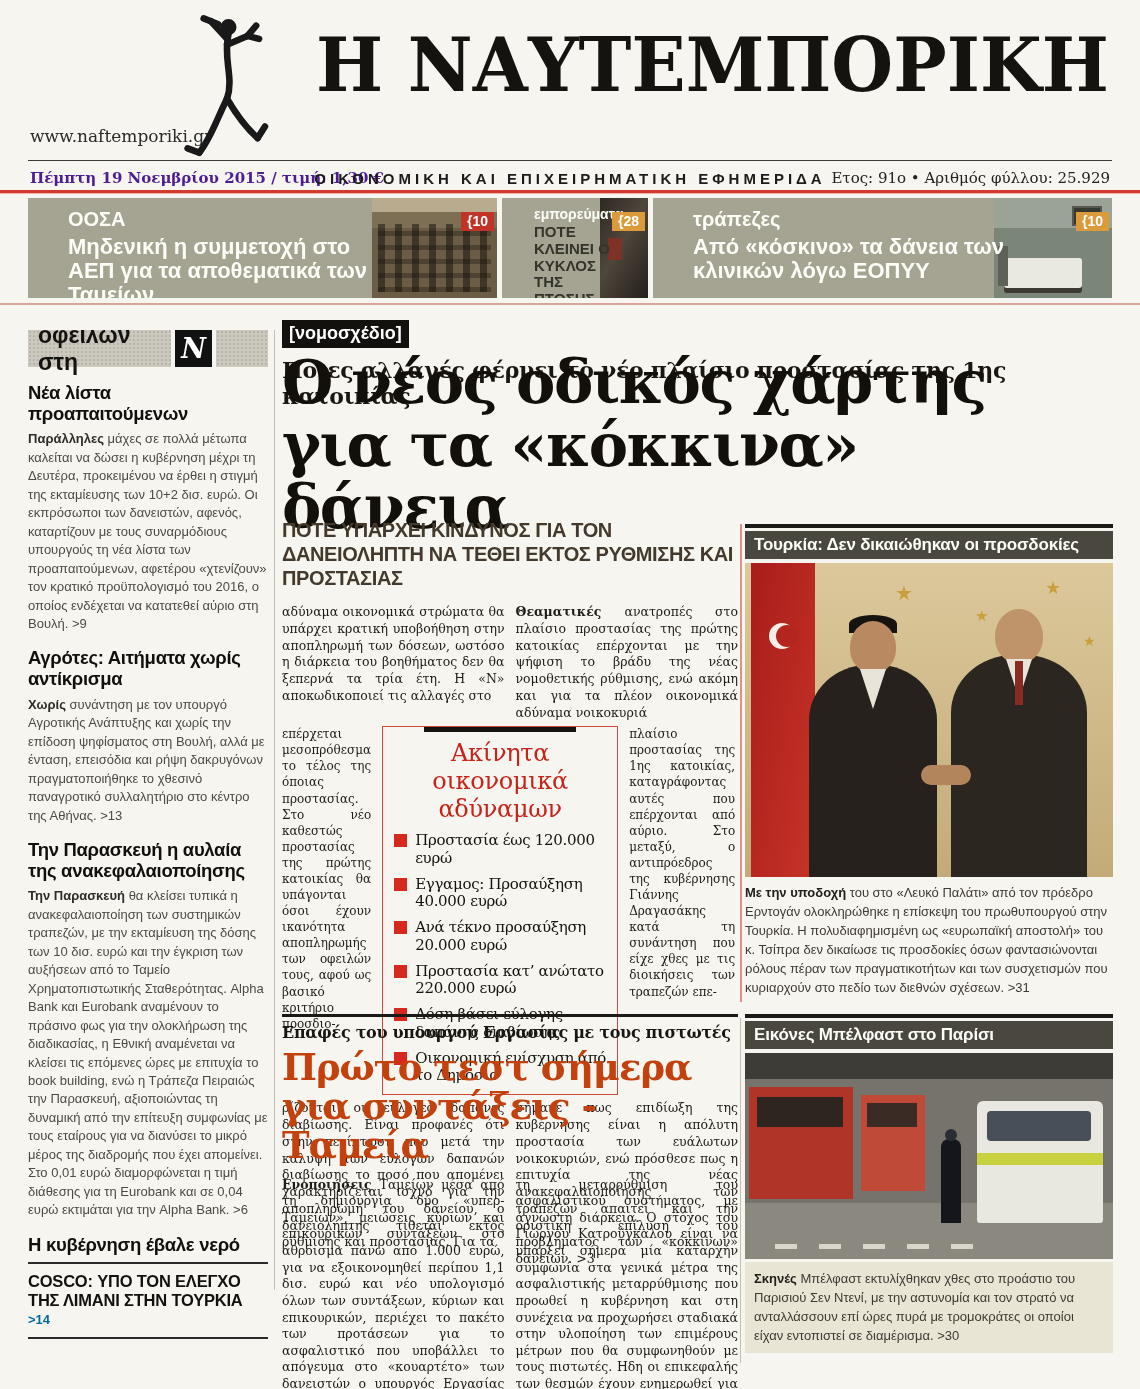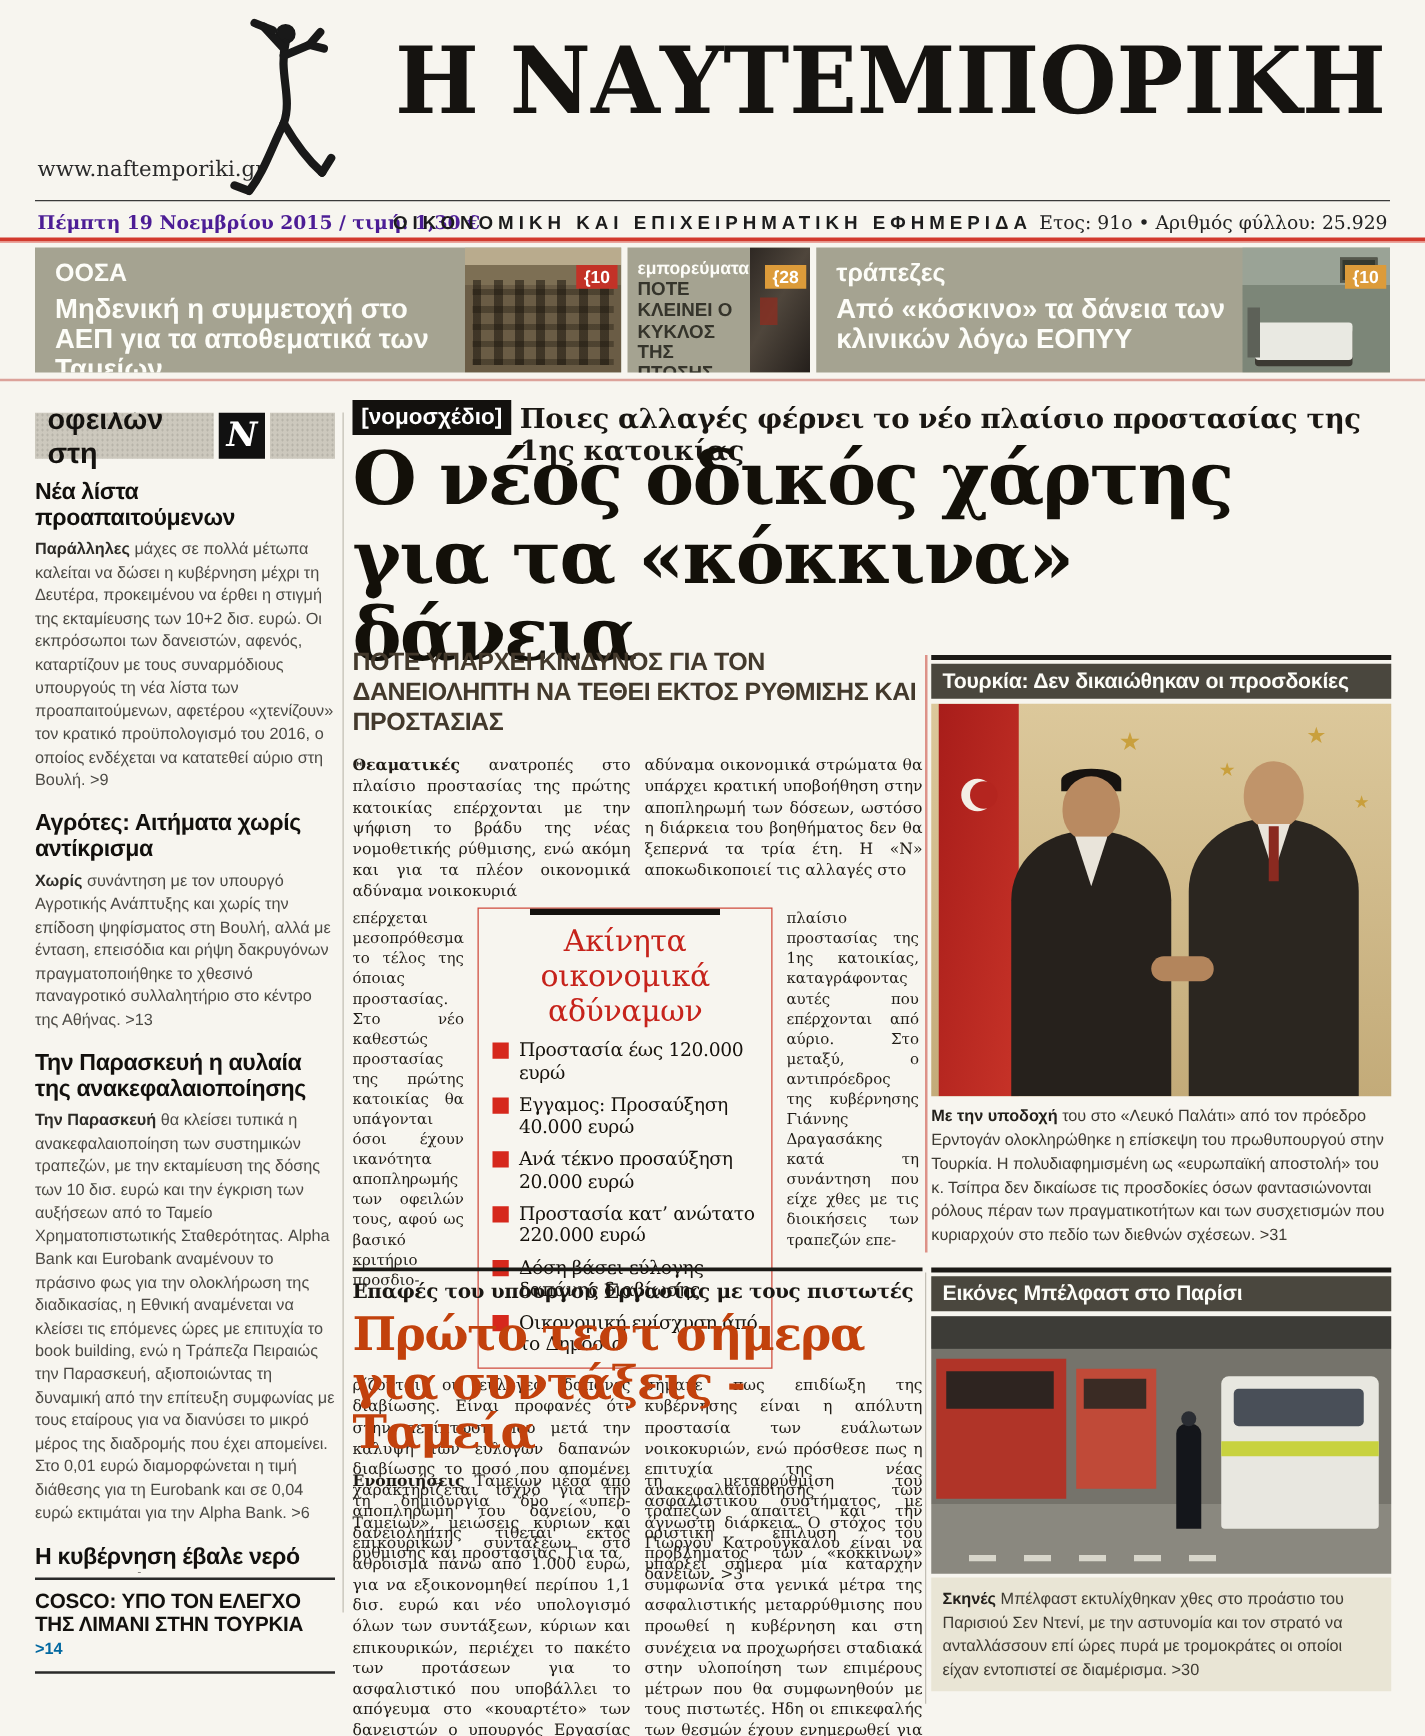--- a/index.html
+++ b/index.html
@@ -20,21 +20,21 @@
   }
   .mast-rule { position:absolute; left:28px; right:28px; top:160px; height:1px; background:#3a3a3a; }
   .info-row { position:absolute; left:28px; right:28px; top:166px; height:24px; }
   .info-date { position:absolute; left:2px; top:3px; font-family:"DejaVu Serif",serif; font-size:15px; font-weight:bold; color:#4c1d95; }
   .info-tagline { position:absolute; left:0; right:0; top:4px; text-align:center; font-size:15px; font-weight:bold; letter-spacing:4px; color:#1c1c1c; }
   .info-issue { position:absolute; right:2px; top:3px; font-family:"DejaVu Serif",serif; font-size:15px; color:#222; }
   .red-rule-top { position:absolute; left:0; right:0; top:190px; height:4px; background:#d23a2e; border-bottom:1px solid #efb3ab; }
   .red-rule-bottom { position:absolute; left:0; right:0; top:303px; height:2px; background:#dca29a; }
   
   .teasers { position:absolute; left:28px; top:198px; width:1084px; height:100px; display:flex; gap:5px; }
-  .teaser { position:relative; background:#a5a391; overflow:hidden; }
+  .teaser { position:relative; background:#a5a391; overflow:hidden;padding-left:24px; }
   .t1 { flex:0 0 469px; } .t2 { flex:0 0 146px; } .t3 { flex:1; }
   .t-text { position:relative; z-index:2; padding:10px 6px 6px 16px; }
   .t-kicker { font-size:20px; font-weight:bold; color:#fdfdf8; margin-bottom:4px; }
   .t-title { font-size:22px; font-weight:bold; color:#fdfdf8; line-height:1.1; }
   .t2 .t-kicker { font-size:14px; margin-bottom:2px; }
   .t2 .t-text { padding:8px 4px 4px 8px; }
   .t2-title { font-size:15px; font-weight:bold; color:#35342b; line-height:1.12; }
   .t-photo { position:absolute; top:0; bottom:0; z-index:1; }
   .ph-building { right:0; width:125px; background:linear-gradient(#b9ab8d 0 14px, #7d6f54 14px 30px, #6a5c45 30px 100%); }
   .ph-building::after { content:""; position:absolute; left:6px; right:6px; top:26px; bottom:6px;
@@ -62,21 +62,21 @@
   .sb-art p { font-size:13px; line-height:1.42; color:#4c4a45; text-align:left; }
   .sb-art .lead { font-weight:bold; color:#2e2c28; }
   .lead::after { content:" "; }
   .cosco { position:absolute; left:28px; top:1262px; width:240px; border-top:2px solid #2a2a2a; border-bottom:2px solid #2a2a2a; padding:8px 0 9px; }
   .cosco-text { font-size:16.5px; font-weight:bold; color:#13110e; line-height:1.15; letter-spacing:-.2px; display:inline; }
   .cosco-page { font-size:13px; font-weight:bold; color:#0369a1; }
   .v-divider-1 { position:absolute; left:274px; top:330px; height:960px; width:1px; background:#c2beb4; }
   .v-divider-2 { position:absolute; left:740px; top:524px; height:478px; width:2px; background:#dd9187; }
   .v-divider-3 { position:absolute; left:740px; top:1018px; height:345px; width:1px; background:#c2beb4; }
   
-  .lead-kicker-row { position:absolute; left:282px; top:320px; width:840px; display:flex; align-items:flex-start; gap:7px; }
+  .lead-kicker-row { position:absolute; left:282px; top:320px; width:840px; display:flex; align-items:flex-start; gap:7px;flex-direction:column; }
   .kicker-tag { background:#13110e; color:#fff; font-size:18px; font-weight:bold; padding:3px 7px 4px; flex:none; }
   .lead-kicker { font-family:"DejaVu Serif",serif; font-weight:bold; font-size:22px; color:#1a1713; padding-top:2px; letter-spacing:-.3px; }
   .lead-headline { position:absolute; left:282px; top:352px; width:810px;
       font-family:"DejaVu Serif",serif; font-weight:bold; font-size:59px; line-height:1.06; color:#131009; letter-spacing:-1.5px; }
   .lead-left { position:absolute; left:282px; top:518px; width:456px; }
   .lead-subhead { font-size:20px; font-weight:bold; color:#43392c; line-height:1.2; letter-spacing:-.4px; margin-bottom:14px; }
   .lead-body p { font-family:"DejaVu Serif",serif; font-size:12.5px; line-height:1.34; color:#201c16; text-align:justify; }
   .lb-row { display:flex; gap:11px; }
   .lb-row-a .col, .lb-row-c .col { flex:1; }
   .lb-row-b { margin-top:5px; align-items:flex-start; }
@@ -239,24 +239,24 @@
     <span class="lead-kicker">Ποιες αλλαγές φέρνει το νέο πλαίσιο προστασίας της 1ης κατοικίας</span>
   </div>
   <h1 class="lead-headline">Ο νέος οδικός χάρτης για τα «κόκκινα» δάνεια</h1>
 
   <div class="lead-left">
     <div class="lead-subhead">ΠΟΤΕ ΥΠΑΡΧΕΙ ΚΙΝΔΥΝΟΣ ΓΙΑ ΤΟΝ ΔΑΝΕΙΟΛΗΠΤΗ ΝΑ ΤΕΘΕΙ ΕΚΤΟΣ ΡΥΘΜΙΣΗΣ ΚΑΙ ΠΡΟΣΤΑΣΙΑΣ</div>
 
     <div class="lead-body">
       <div class="lb-row lb-row-a">
         <div class="col">
+            <p>αδύναμα οικονομικά στρώματα θα υπάρχει κρατική υποβοήθηση στην αποπληρωμή των δόσεων, ωστόσο η διάρκεια του βοηθήματος δεν θα ξεπερνά τα τρία έτη. Η «Ν» αποκωδικοποιεί τις αλλαγές στο</p>
+          </div>
+        <div class="col">
             <p><span class="lead lead-word-main">Θεαματικές</span><span>ανατροπές στο πλαίσιο προστασίας της πρώτης κατοικίας επέρχονται με την ψήφιση το βράδυ της νέας νομοθετικής ρύθμισης, ενώ ακόμη και για τα πλέον οικονομικά αδύναμα νοικοκυριά</span></p>
-          </div>
-        <div class="col">
-            <p>αδύναμα οικονομικά στρώματα θα υπάρχει κρατική υποβοήθηση στην αποπληρωμή των δόσεων, ωστόσο η διάρκεια του βοηθήματος δεν θα ξεπερνά τα τρία έτη. Η «Ν» αποκωδικοποιεί τις αλλαγές στο</p>
           </div>
       </div>
 
       <div class="lb-row lb-row-b">
         <div class="lb-left-narrow">
             <p>επέρχεται μεσοπρόθεσμα το τέλος της όποιας προστασίας. Στο νέο καθεστώς προστασίας της πρώτης κατοικίας θα υπάγονται όσοι έχουν ικανότητα αποπληρωμής των οφειλών τους, αφού ως βασικό κριτήριο προσδιο-</p>
           </div>
 
         <div class="infobox">
           <div class="infobox-topbar"></div>

